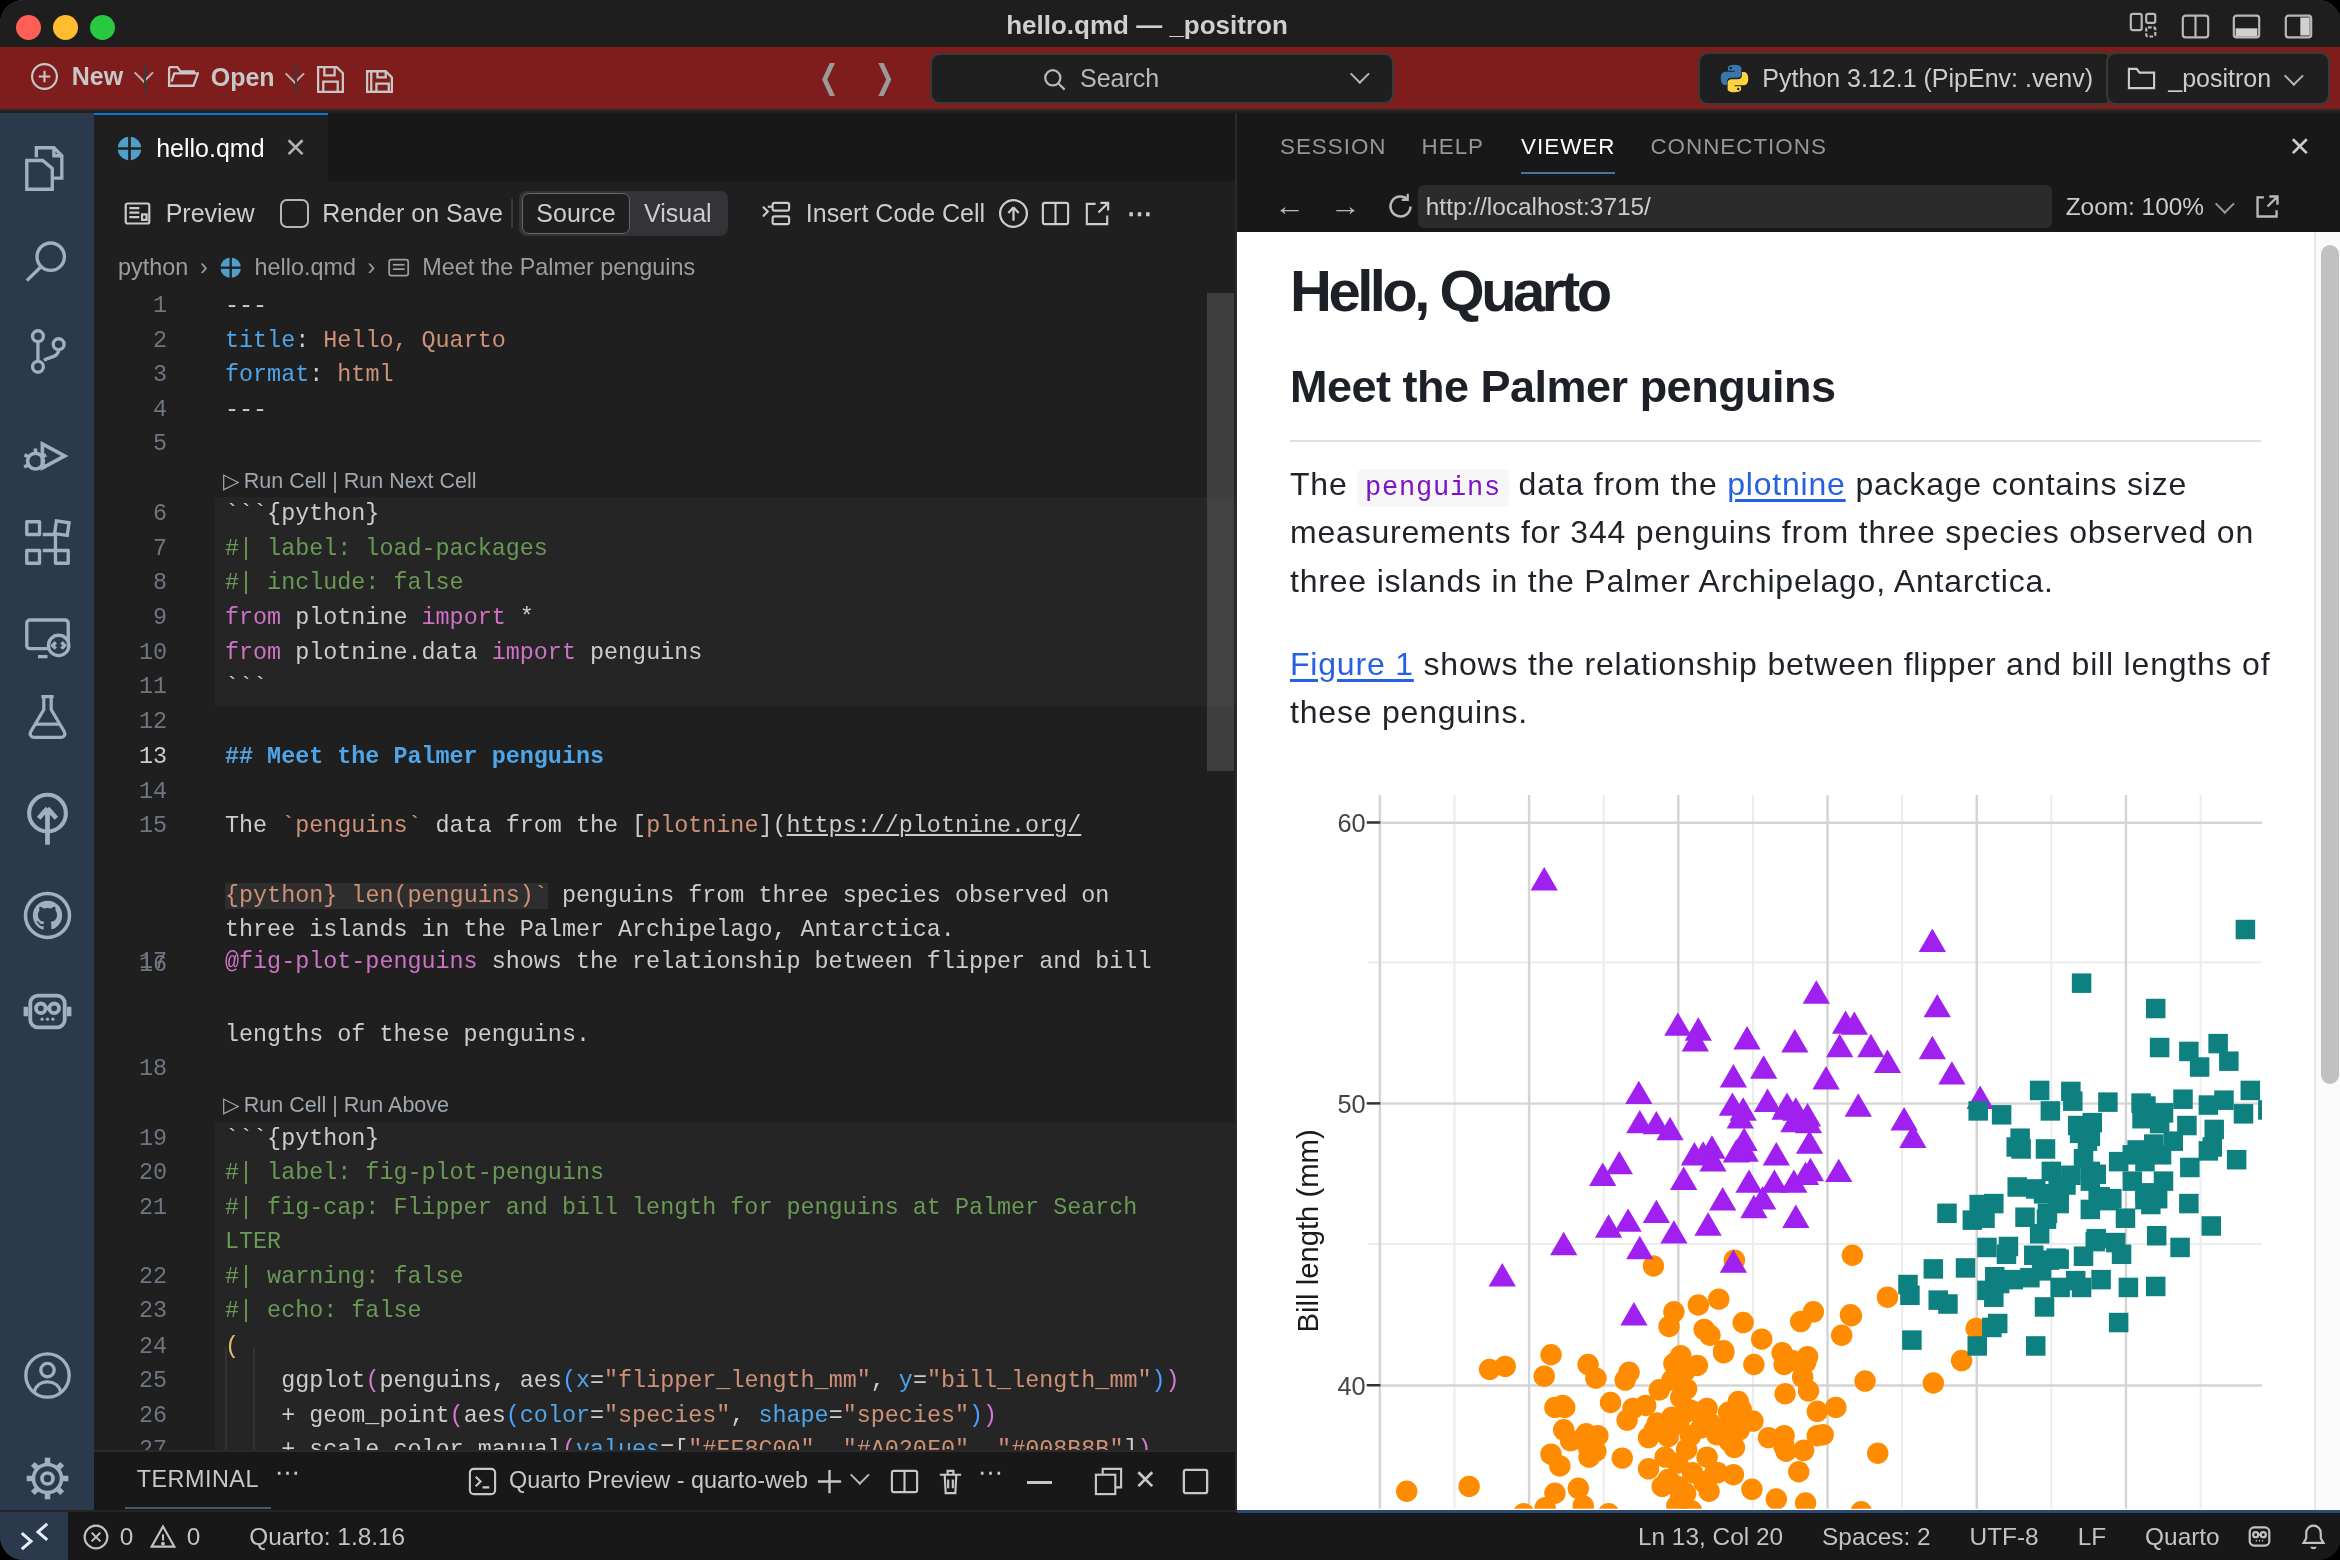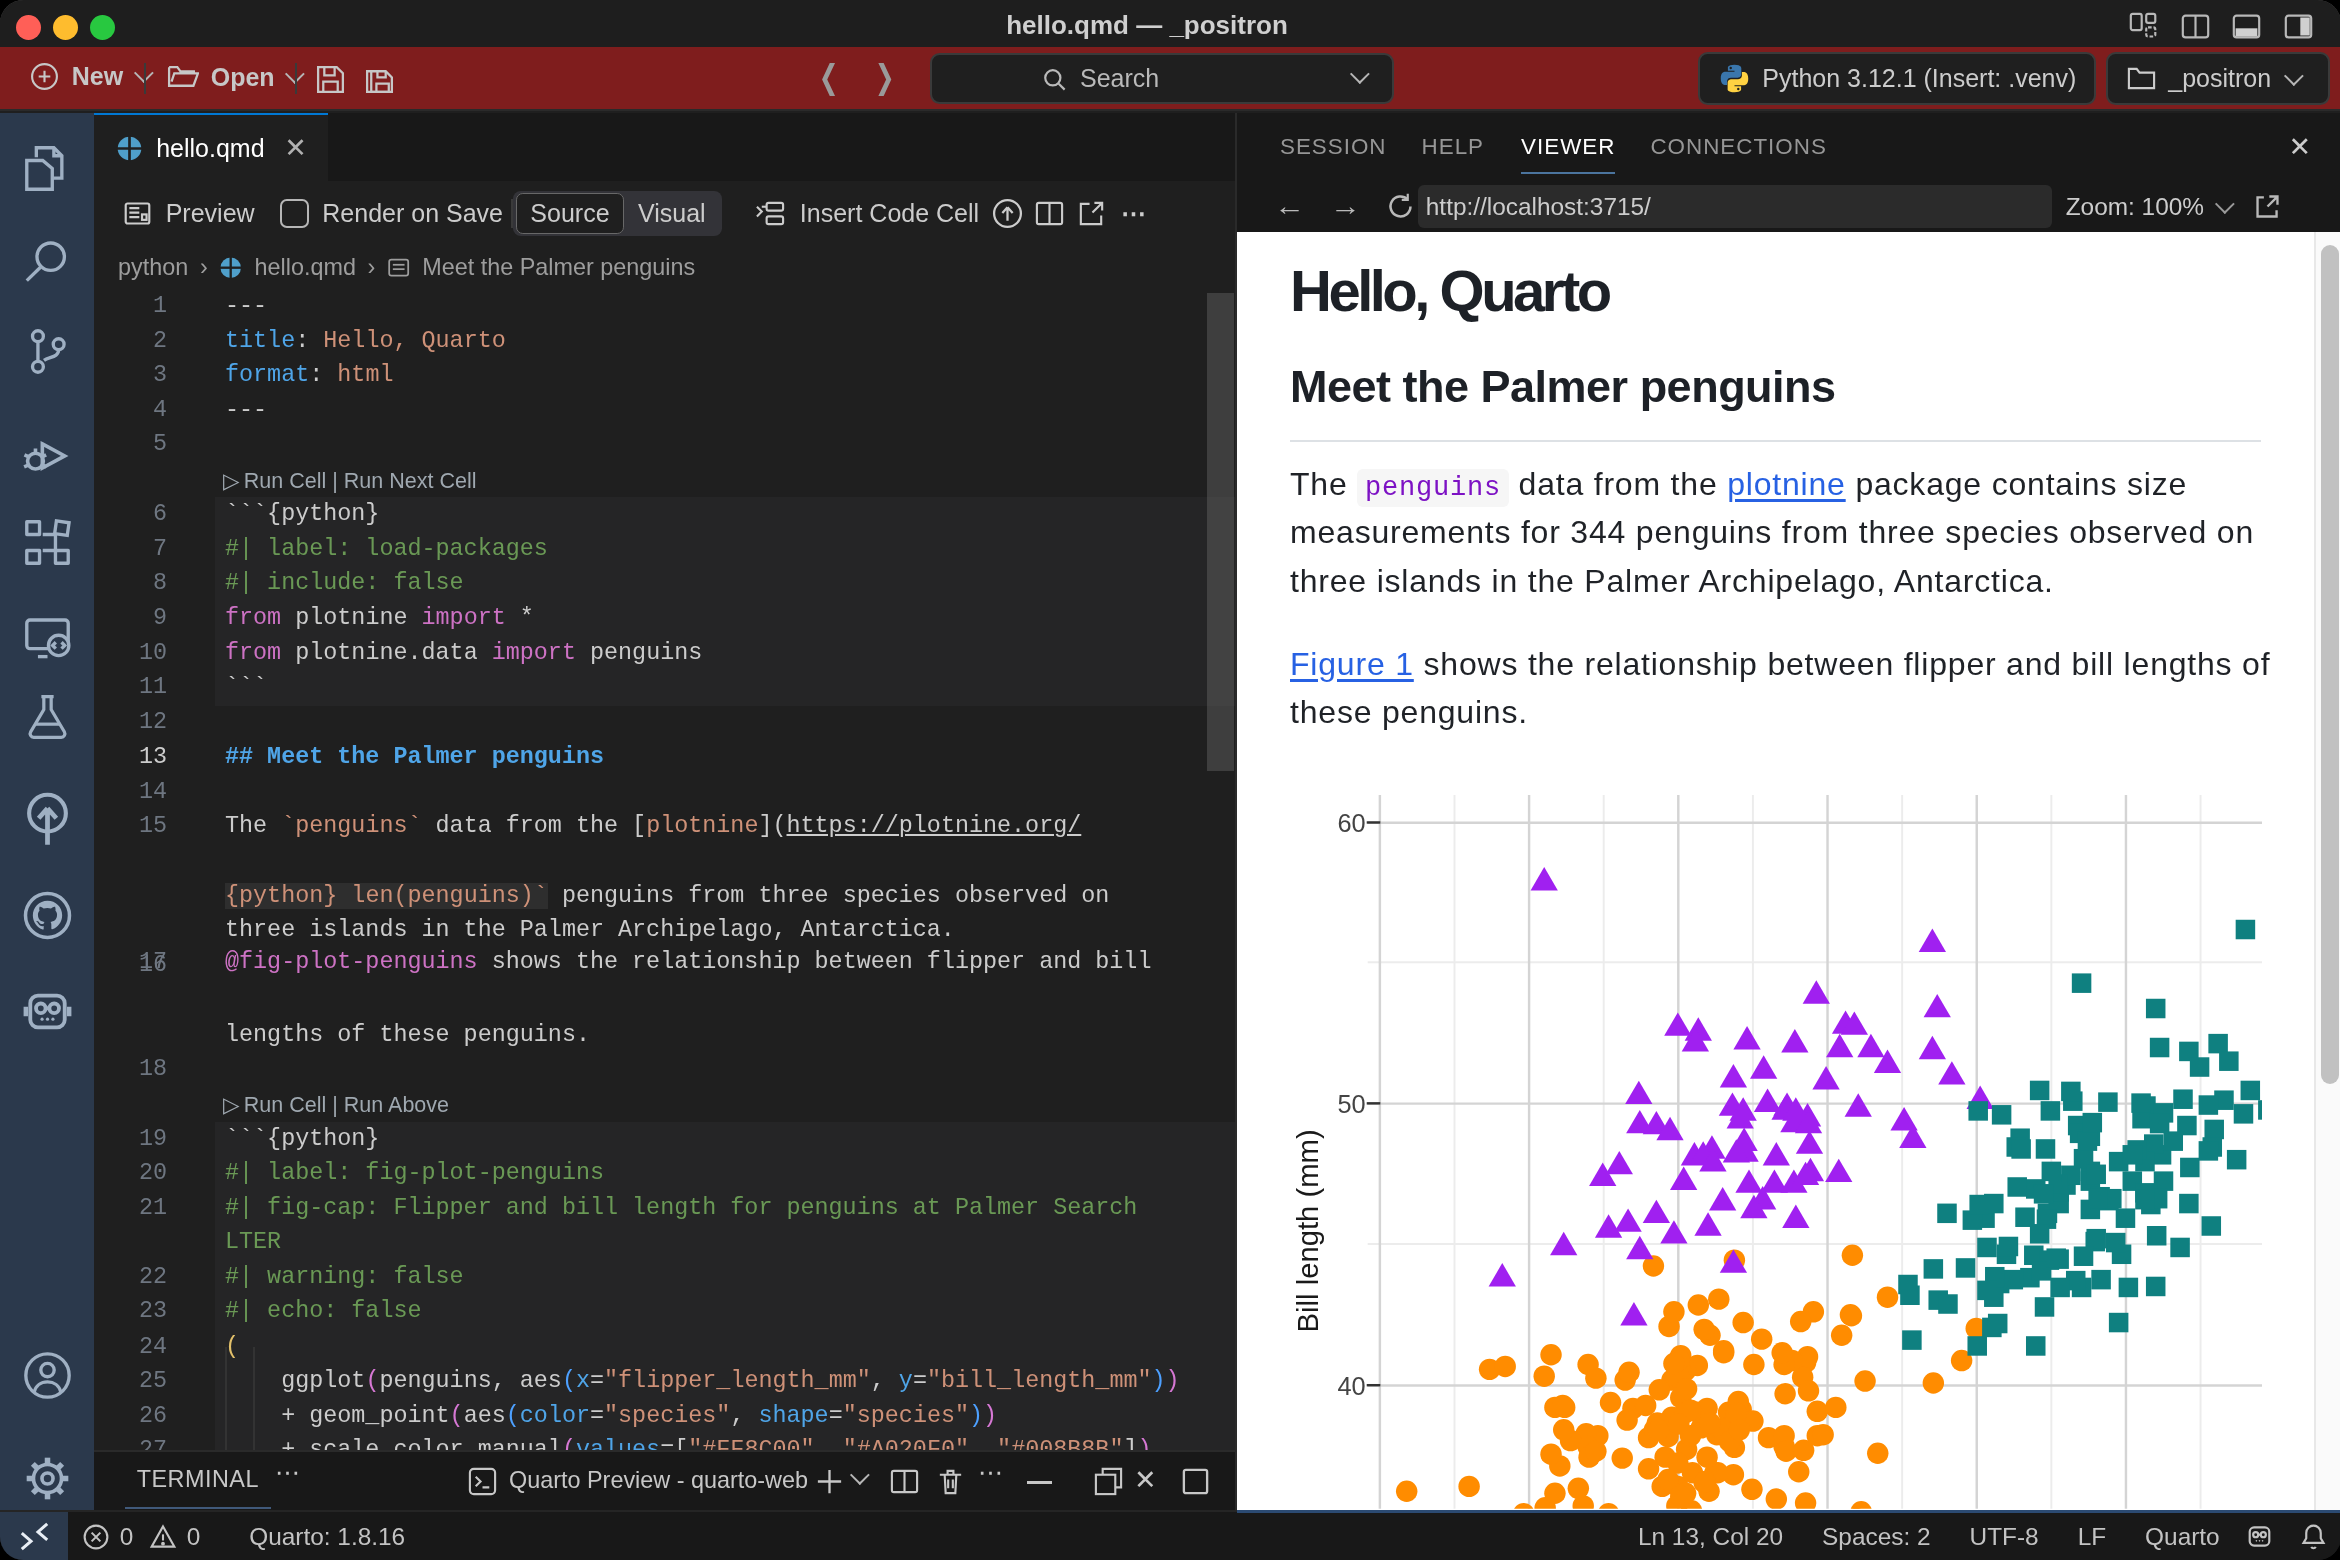--- a/index.html
+++ b/index.html
@@ -115,21 +115,21 @@
           <line x1="10.5" y1="10.5" x2="14" y2="14"></line>
         </svg>
     <span style="position:absolute;left:148px;top:8.8px">Search</span>
     <span class="chev" style="position:absolute;right:25px;top:17.6px"></span>
   </div>
   <div class="abs" id="pybtn" style="left:1698px">
     <svg class="ic" width="33" height="33" viewBox="0 0 48 48">
           <path fill="#3a76ac" d="M23.8 4c-10 0-9.4 4.3-9.4 4.3v4.5h9.6v1.4H10.6S4 13.4 4 23.6c0 10.1 5.8 9.8 5.8 9.8h3.4v-4.7s-.2-5.8 5.7-5.8h9.5s5.5.1 5.5-5.3V9.4S34.8 4 23.8 4zm-5.3 3a1.7 1.7 0 1 1 0 3.5 1.7 1.7 0 0 1 0-3.5z"></path>
           <path fill="#ffd242" d="M24.2 44c10 0 9.4-4.3 9.4-4.3v-4.5H24v-1.4h13.4S44 34.6 44 24.4c0-10.1-5.8-9.8-5.8-9.8h-3.4v4.7s.2 5.8-5.7 5.8h-9.5S14 25 14 30.4v9.2S13.2 44 24.2 44zm5.3-3a1.7 1.7 0 1 1 0-3.5 1.7 1.7 0 0 1 0 3.5z"></path>
         </svg>
-    <span>Python 3.12.1 (Insert: .venv)</span>
+    <span>Python 3.12.1 (PipEnv: .venv)</span>
   </div>
   <div class="abs" id="wsbtn" style="left:2106px;width:224px">
     <svg class="ic" width="31" height="31" viewBox="0 0 16 16" fill="none" stroke="#cccccc" stroke-width="1.1">
           <path d="M1.5 3h4l1.5 2h7.5v8h-13z"></path>
         </svg>
     <span>_positron</span>
         <span class="chev" style="margin-left:3.9px"></span>
   </div>
 </div>
 
@@ -223,21 +223,21 @@
         <rect x="1.5" y="2.5" width="13" height="11" rx="1"></rect>
         <line x1="3.5" y1="5" x2="9" y2="5"></line>
         <line x1="3.5" y1="7.5" x2="9" y2="7.5"></line>
         <line x1="3.5" y1="10" x2="9" y2="10"></line>
         <rect x="10.5" y="8.5" width="2.5" height="3"></rect>
       </svg>
   <span style="margin-left:13.7px">Preview</span>
   <span style="margin-left:25px;width:29px;height:29px;border:2px solid #b6b6b6;border-radius:6.8px;display:inline-block"></span>
   <span style="margin-left:13.7px">Render on Save</span>
   <div style="margin-left:7.8px;width:2px;height:29px;background:#3a3a3a"></div>
-  <div style="margin-left:0;height:45px;background:#333338;border-radius:7.8px;display:flex;align-items:center;padding:2.9px">
+  <div style="margin-left:6px;height:45px;background:#333338;border-radius:7.8px;display:flex;align-items:center;padding:2.9px">
     <span style="background:#1f1f1f;border:1.5px solid #686868;border-radius:6.8px;height:41px;line-height:39px;padding:0 13.7px">Source</span>
     <span style="padding:0 13.7px">Visual</span>
   </div>
   <svg class="ic" style="margin-left:33px" width="31" height="31" viewBox="0 0 16 16" fill="none" stroke="#cccccc" stroke-width="1.1">
         <path d="M1 4.5 3.5 7 1 9.5"></path>
         <rect x="6" y="2.5" width="8.5" height="4" rx="1"></rect>
         <rect x="6" y="9.5" width="8.5" height="4" rx="1"></rect>
         <line x1="3.5" y1="4.5" x2="6" y2="4.5"></line>
       </svg>
   <span style="margin-left:13.7px">Insert Code Cell</span>

